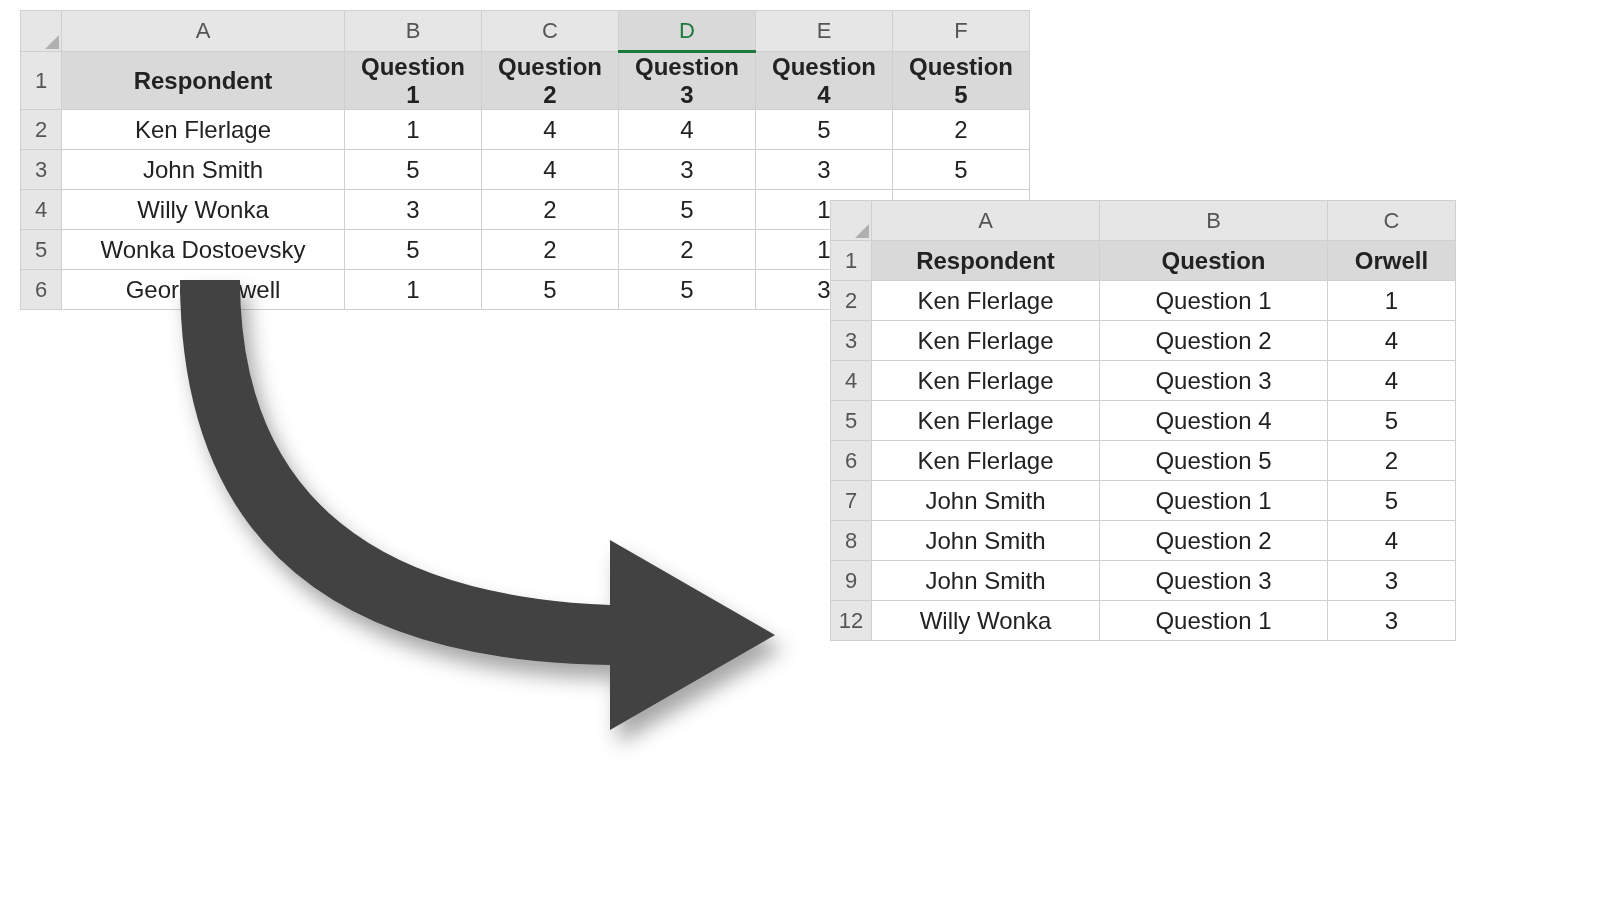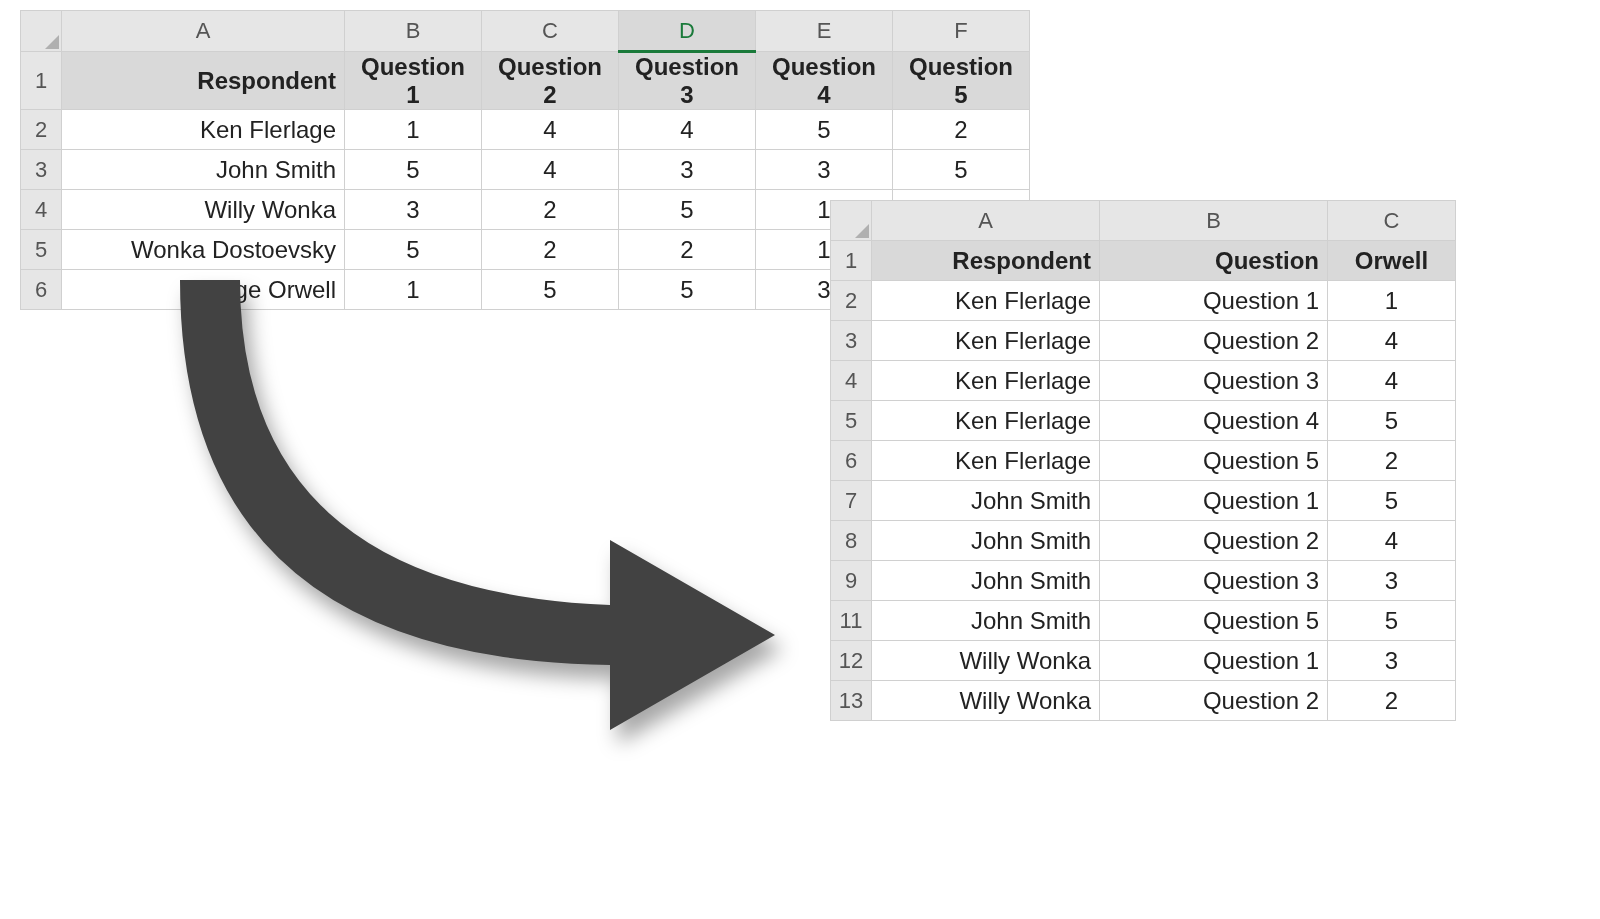--- a/index.html
+++ b/index.html
@@ -7,21 +7,21 @@
   .sheet{position:absolute;border-collapse:collapse;background:#fff;}
   .sheet td,.sheet th{border:1px solid #d0d0d0;font-size:24px;height:37px;color:#222;font-weight:400;}
   .sheet .corner{background:#e6e6e6;width:38px;text-align:center;color:#6a6a6a;position:relative;}
   .sheet .corner svg{position:absolute;right:2px;bottom:2px;}
   .sheet .colhdr{background:#e6e6e6;text-align:center;color:#555;font-size:22px;}
   .sheet .colhdr.sel{background:#d9d9d9;color:#1a7a3a;border-bottom:3px solid #1a7a3a;}
   .sheet .rowhdr{background:#e6e6e6;text-align:center;color:#555;width:38px;font-size:22px;}
   .sheet .title{background:#d9d9d9;font-weight:700;padding:0 8px;}
   .sheet .cell{padding:0 8px;}
   .sheet .num{text-align:center;}
-  .sheet .left{text-align:right;}
+  .sheet .left{text-align:center;}
   .sheet1 .colA{width:280px;}
   .sheet1 .colQ{width:134px;}
   .sheet2 .colA{width:225px;}
   .sheet2 .colB{width:225px;}
   .sheet2 .colC{width:125px;}
   .arrow{position:absolute;left:180px;top:260px;filter:drop-shadow(8px 14px 10px rgba(0,0,0,0.35));}
 </style>
 </head>
 <body>
 
@@ -167,31 +167,19 @@
         <td class="cell left">Question 2</td>
         <td class="cell num">4</td>
       </tr>
   <tr>
         <td class="rowhdr">9</td>
         <td class="cell left">John Smith</td>
         <td class="cell left">Question 3</td>
         <td class="cell num">3</td>
       </tr>
   <tr>
-        <td class="rowhdr">11</td>
-        <td class="cell left">John Smith</td>
-        <td class="cell left">Question 5</td>
-        <td class="cell num">5</td>
-      </tr>
-  <tr>
         <td class="rowhdr">12</td>
         <td class="cell left">Willy Wonka</td>
         <td class="cell left">Question 1</td>
         <td class="cell num">3</td>
       </tr>
-  <tr>
-        <td class="rowhdr">13</td>
-        <td class="cell left">Willy Wonka</td>
-        <td class="cell left">Question 2</td>
-        <td class="cell num">2</td>
-      </tr>
 </tbody>
   </table>
 
 </body></html>

